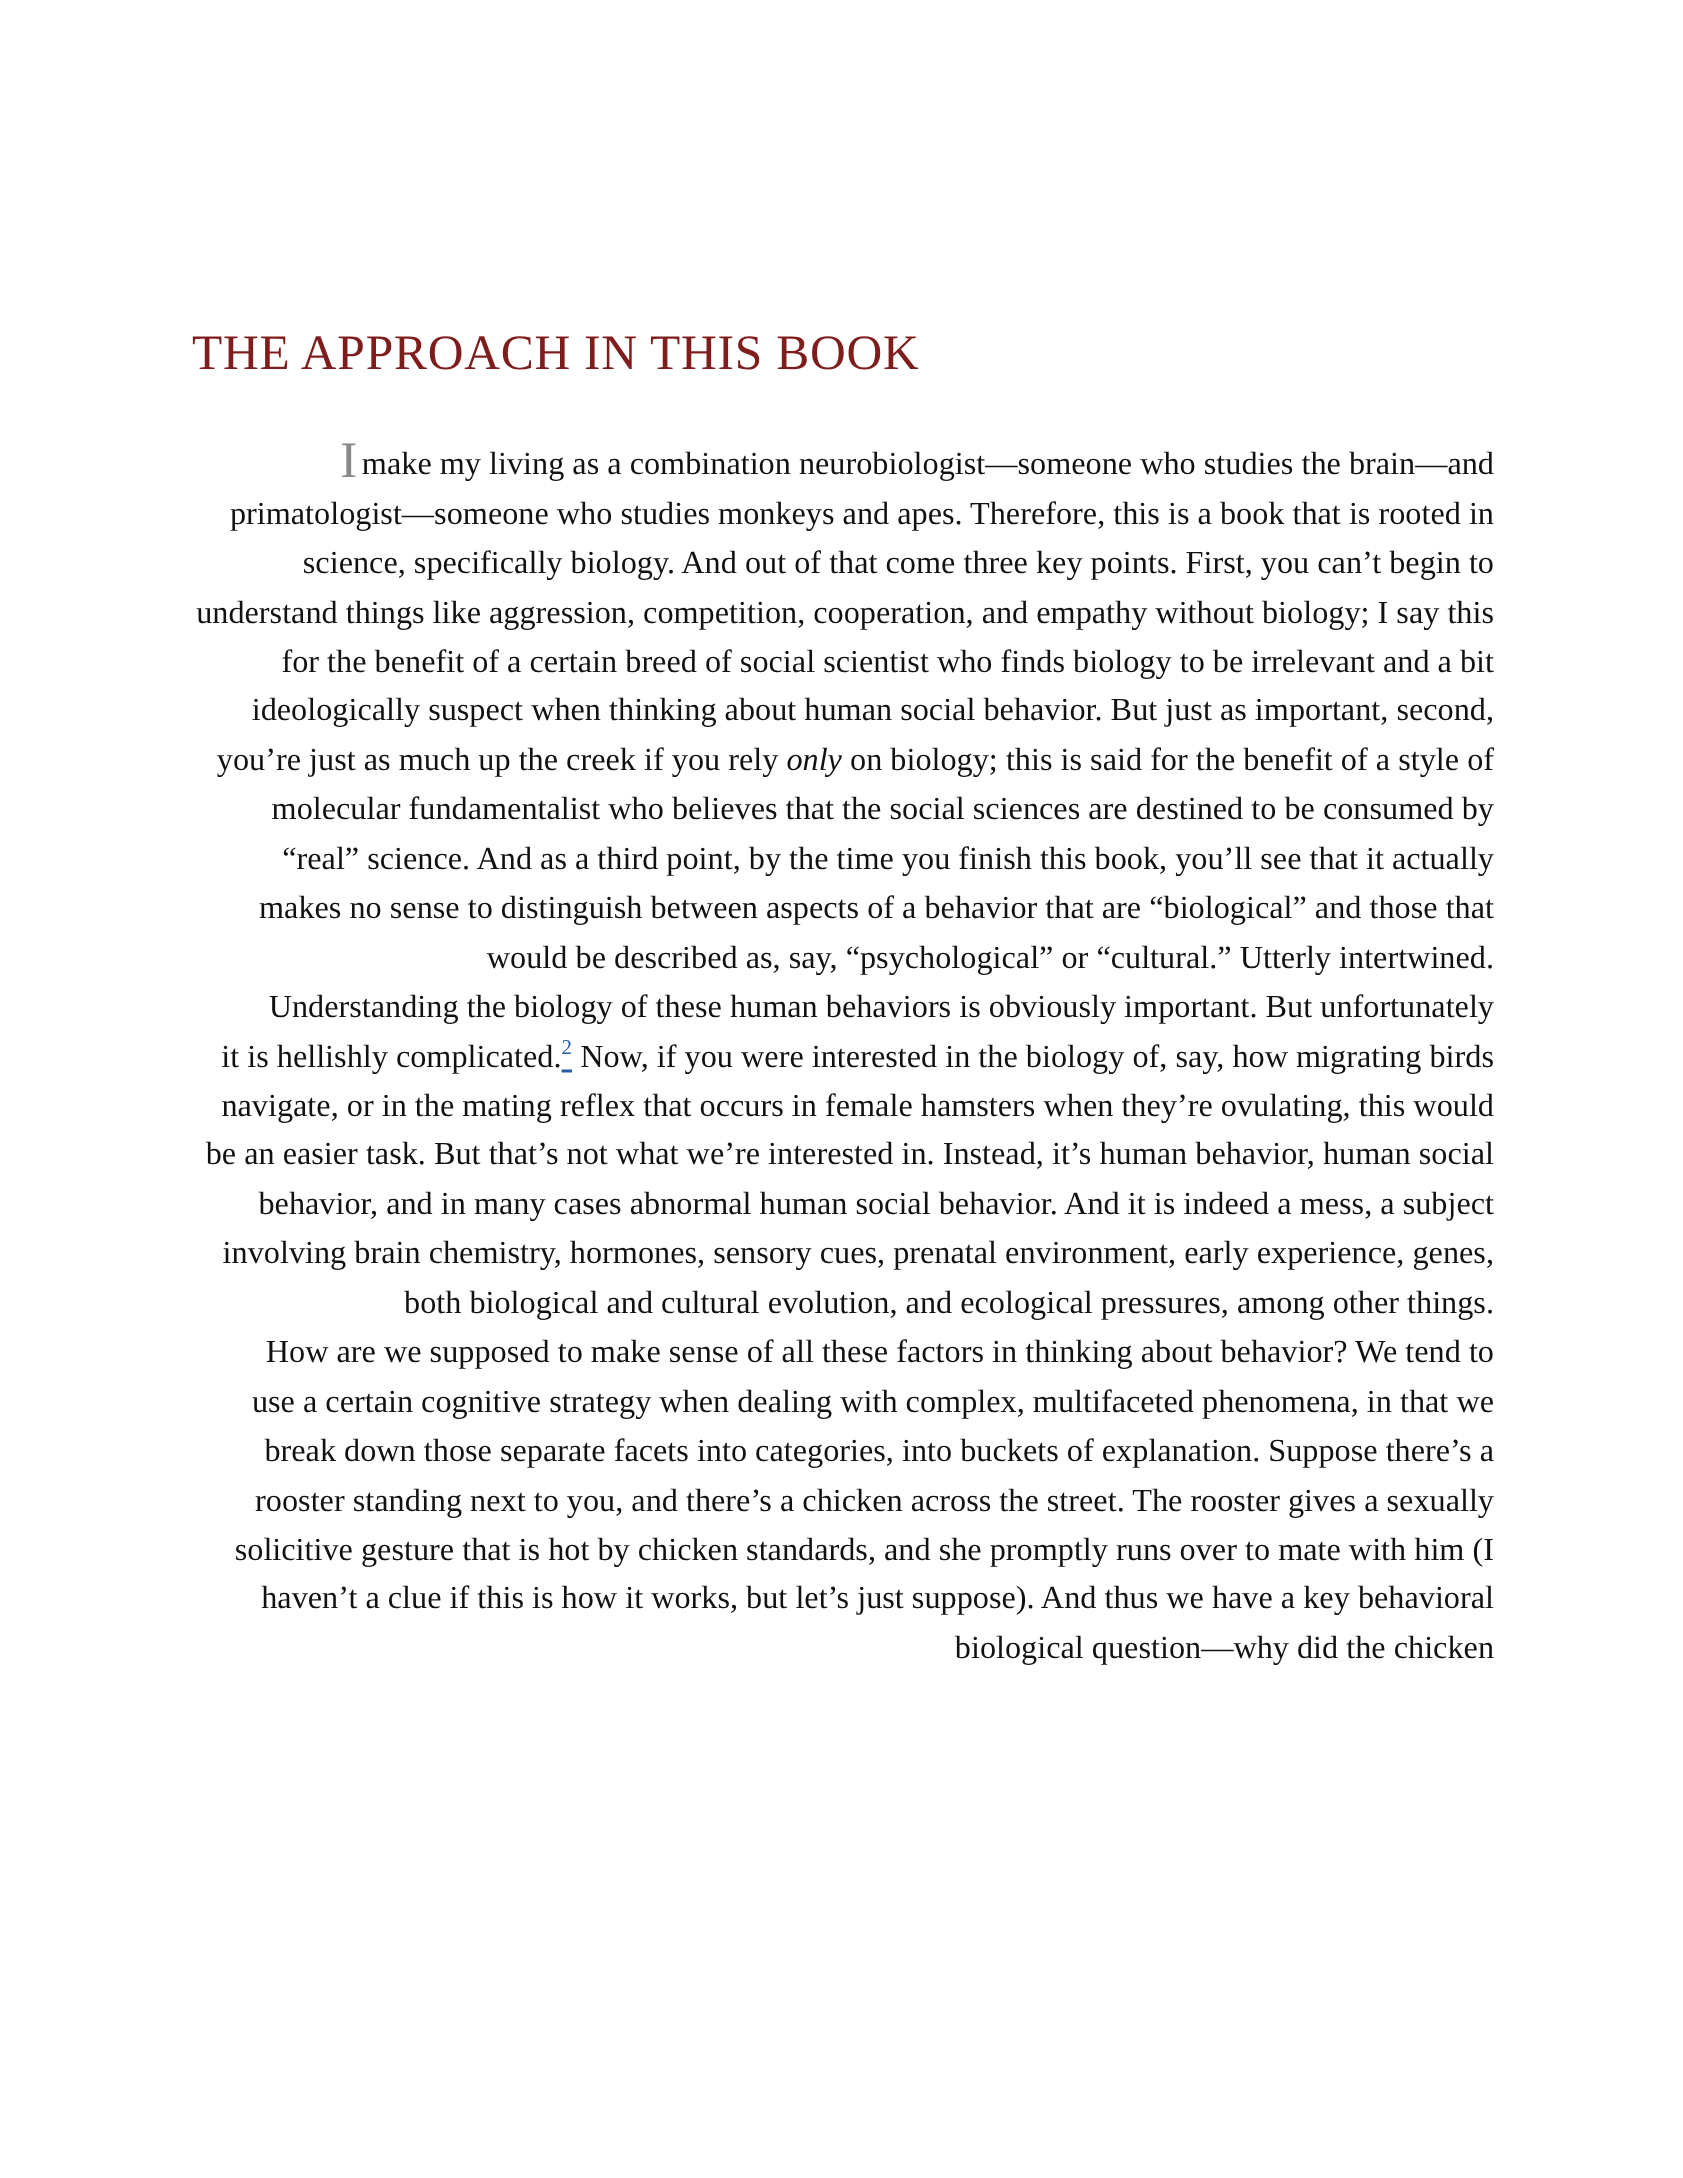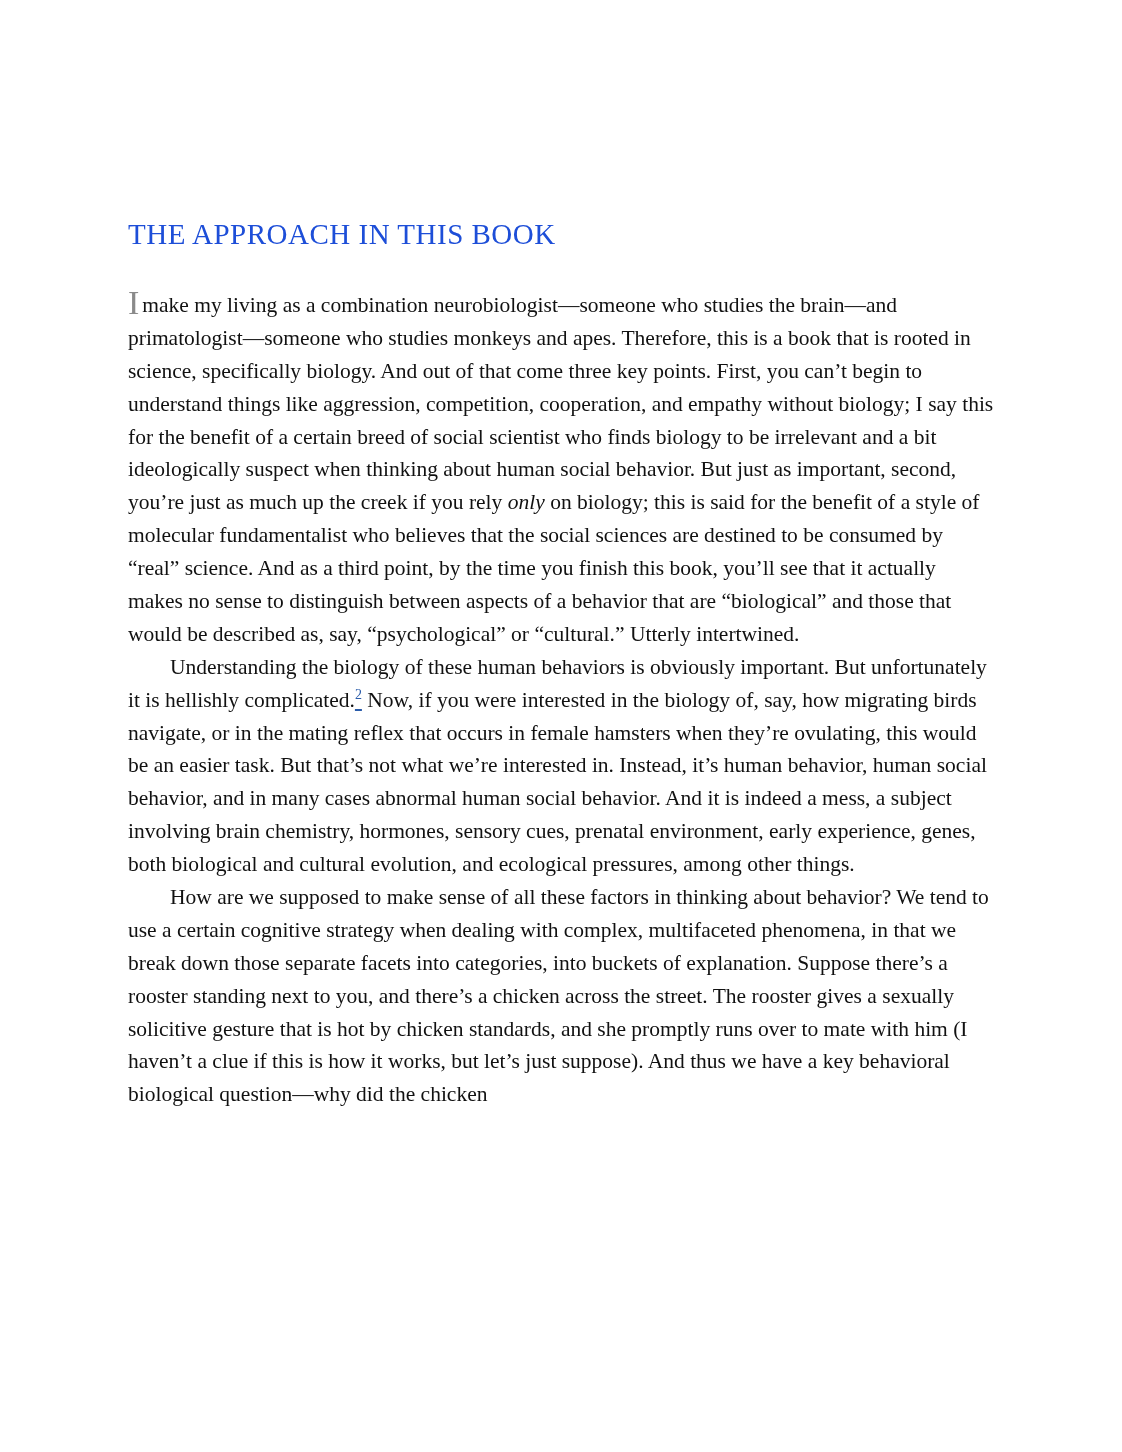--- a/index.html
+++ b/index.html
@@ -12,31 +12,31 @@
     height: 1452px;
     background: #ffffff;
     box-sizing: border-box;
     padding: 218px 126px 0 128px;
     font-family: "Liberation Serif", "DejaVu Serif", serif;
     color: #111111;
     overflow: hidden;
   }
   .chapter-title {
     font-family: "Liberation Serif", "DejaVu Serif", serif;
-    font-size: 29px;
+    font-size: 33px;
     font-weight: 400;
     letter-spacing: 0.5px;
-    color: #1d4ed8;
+    color: #7f1d1d;
     margin: 0 0 38px 0;
   }
   .body-text p {
     margin: 0;
     font-size: 21.5px;
     line-height: 1.53;
-    text-align: left;
+    text-align: right;
     color: #111111;
   }
   .body-text p.indent {
     text-indent: 42px;
   }
   .dropcap {
     font-size: 34px;
     line-height: 0;
     color: #8a8a8a;
     padding-right: 3px;

